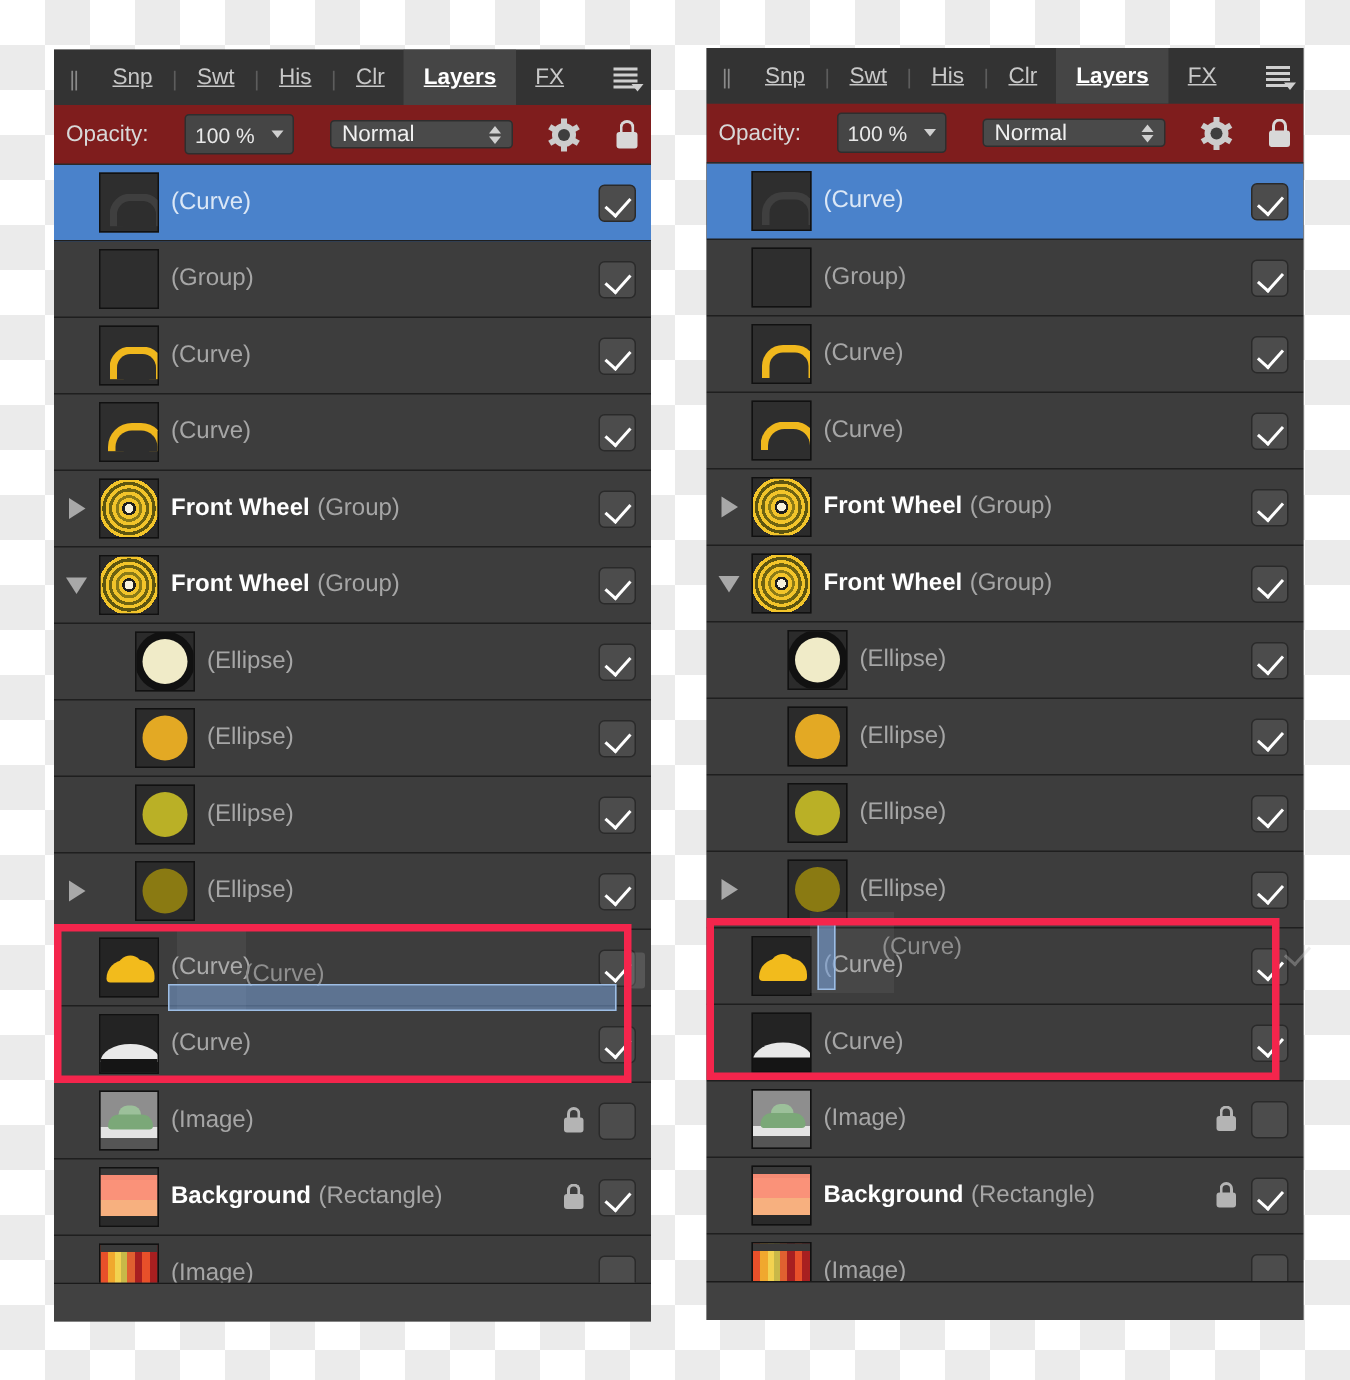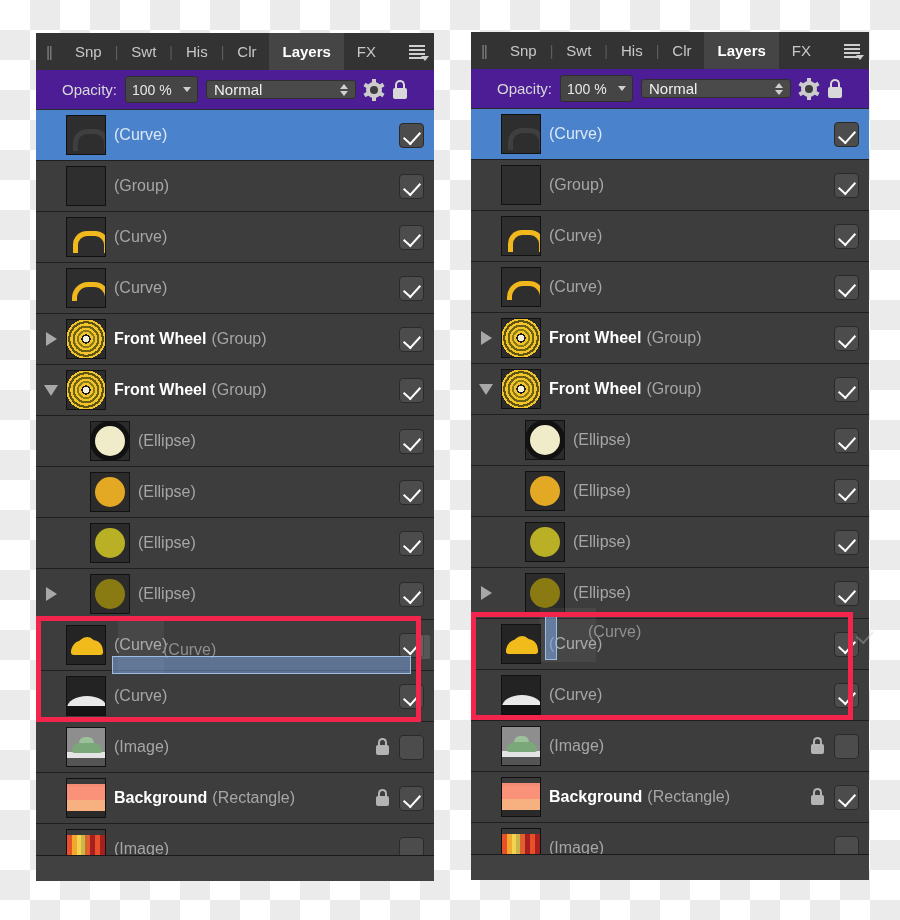--- a/index.html
+++ b/index.html
@@ -46,20 +46,21 @@
     width: 26px;
     display: flex; align-items: center; justify-content: center;
     color: #8a8a8a; font-size: 14px; letter-spacing: -1px;
   }
   .tab {
     display: flex; align-items: center; justify-content: center;
     padding: 0 13px;
     color: #c8c8c8;
     font-size: 15px;
     white-space: nowrap;
+    text-decoration: underline;
   }
   .tab.active {
     background: #454545;
     color: #ffffff;
     font-weight: bold;
   }
   .tab-sep {
     display: flex; align-items: center;
     color: #5d5d5d; font-size: 14px;
   }
@@ -78,24 +79,24 @@
     right: 5px; bottom: 9px;
     width: 0; height: 0;
     border-left: 4px solid transparent;
     border-right: 4px solid transparent;
     border-top: 5px solid #cfcfcf;
   }
 
   
   .optbar {
     height: 40px;
-    background: #4c1d95;
+    background: #7f1d1d;
     display: flex; align-items: center;
-    padding: 0 26px;
-    gap: 8px;
+    padding: 0 8px;
+    gap: 24px;
     flex: 0 0 auto;
     border-bottom: 1px solid #2a2a2a;
   }
   .opt-label { color: #d8d8d8; font-size: 15px; }
   .opacity-field {
     background: #454545;
     border: 1px solid #2e2e2e;
     border-radius: 3px;
     height: 27px;
     width: 73px;

